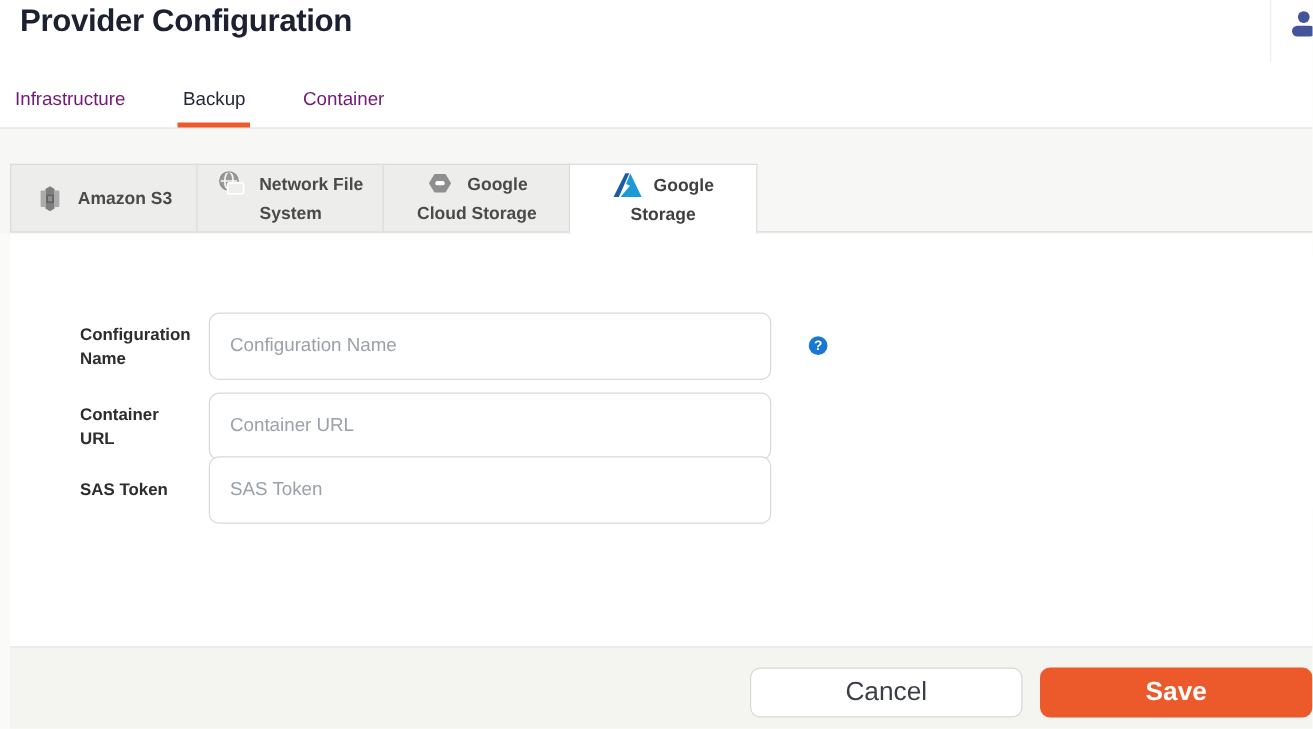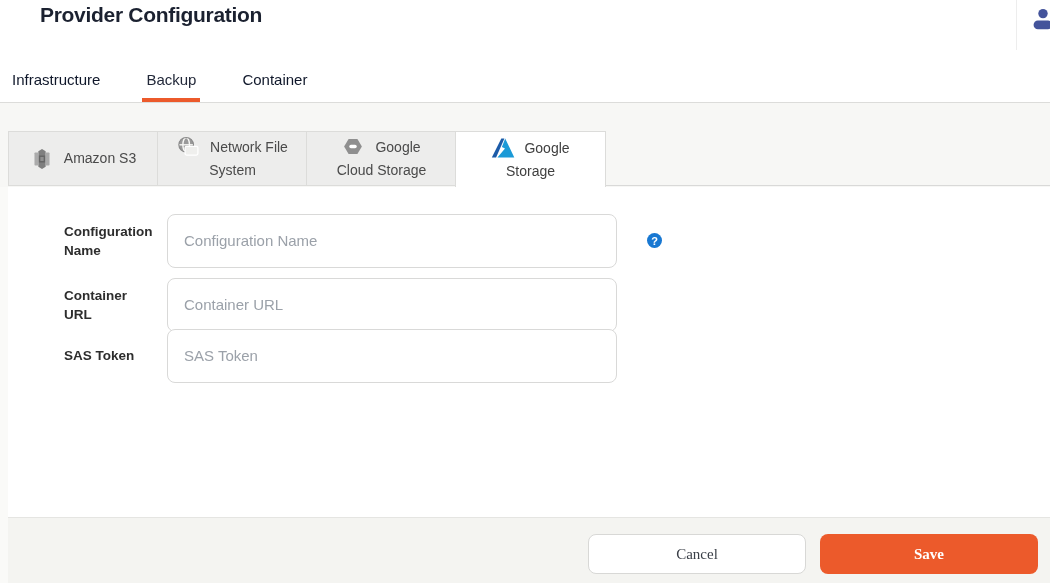--- a/index.html
+++ b/index.html
@@ -10,53 +10,54 @@
     position: relative;
     color: #2d2d2d;
   }
 
   
   .header {
     position: absolute; left: 0; top: 0; width: 1050px; height: 103px;
     background: #ffffff; border-bottom: 1px solid #dcdcda;
   }
   .page-title {
-    position: absolute; left: 40px; top: 3px;
-    font-size: 21px; font-weight: 700; letter-spacing: -0.3px;
+    position: absolute; left: 16px; top: 3px;
+    font-size: 25px; font-weight: 700; letter-spacing: -0.3px;
     color: #1b2130;
   }
   .header-divider {
     position: absolute; left: 1016px; top: 0; width: 1px; height: 50px;
     background: #ededed;
   }
   .user-icon {
     position: absolute; left: 1031px; top: 7px; width: 24px; height: 24px;
     cursor: pointer;
   }
 
   
   .main-nav {
     position: absolute; left: 8px; bottom: 0; height: 46px;
     display: flex; align-items: stretch;
   }
   .nav-tab {
     position: relative; display: flex; align-items: center;
     padding: 0 4px; margin-right: 38px;
-    font-size: 15px; color: #0f172a; cursor: pointer; white-space: nowrap;
+    font-size: 15px; color: #701a75; cursor: pointer; white-space: nowrap;
   }
   .nav-tab.active { color: #23293a; }
   .nav-tab.active::after {
     content: ""; position: absolute; left: 0; right: 0; bottom: 0; height: 4px;
     background: var(--accent_orange, #EC5A2B);
   }
 
   
   .tab-strip {
     position: absolute; left: 0; top: 103px; width: 1050px; height: 84px;
     background: #f7f7f5;
+    font-weight: bold;
   }
   .strip-border {
     position: absolute; left: 8px; right: 0; top: 82px; height: 1px;
     background: #d9d9d8;
   }
   .ptab {
     position: absolute; top: 28px; width: 151px; height: 55px;
     background: #ededec; border: 1px solid #dcdcda;
     display: flex; flex-direction: column; justify-content: center; align-items: center;
     font-size: 14px; color: #4a4a4a; line-height: 23px; cursor: pointer;
@@ -70,21 +71,21 @@
   .ptab-icon { display: inline-flex; width: 24px; height: 22px; flex: none; }
   .ptab-line2:empty { display: none; }
 
   
   .card {
     position: absolute; left: 8px; top: 187px; width: 1042px; height: 330px;
     background: #ffffff;
   }
   .form-row {
     position: absolute; left: 56px; height: 41px;
-    display: flex; align-items: center;
+    display: flex; align-items: center; margin-top: 36px;
   }
   .form-row.r0 { top: 33px; }
   .form-row.r1 { top: 97px; }
   .form-row.r2 { top: 148px; }
   .form-label {
     width: 103px; padding-right: 8px;
     font-size: 13.5px; font-weight: 700; color: #2d2d2d; line-height: 19px;
   }
   .form-label div:empty { display: none; }
   .form-input {
@@ -103,23 +104,23 @@
     cursor: pointer; flex: none;
   }
 
   
   .action-bar {
     position: absolute; left: 8px; top: 517px; width: 1042px; height: 66px;
     background: #f4f4f1; border-top: 1px solid #e5e5e2;
   }
   .btn {
     position: absolute; top: 16px; width: 218px; height: 40px;
-    border-radius: 8px; font-size: 15px; cursor: pointer;
-    font-family: Liberation Serif, serif;
-    display: flex; align-items: center; justify-content: center;
+    border-radius: 8px; font-size: 21px; cursor: pointer;
+    font-family: Liberation Sans, sans-serif;
+    display: flex; align-items: center; justify-content: center; margin-left: 12px;
   }
   .btn-cancel {
     left: 580px; background: #ffffff; border: 1px solid #d8d8d6; color: #3a3f47;
   }
   .btn-save {
     left: 812px; background: var(--accent_orange, #EC5A2B); border: none;
     color: #ffffff; font-weight: 600;
   }
 </style>
 </head>

